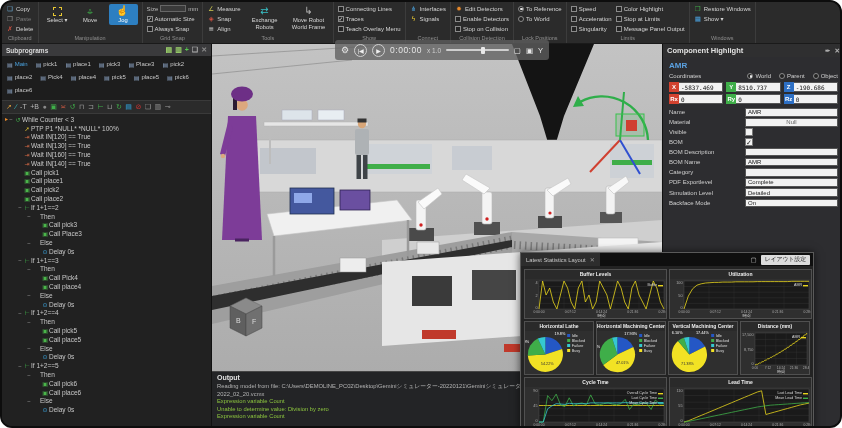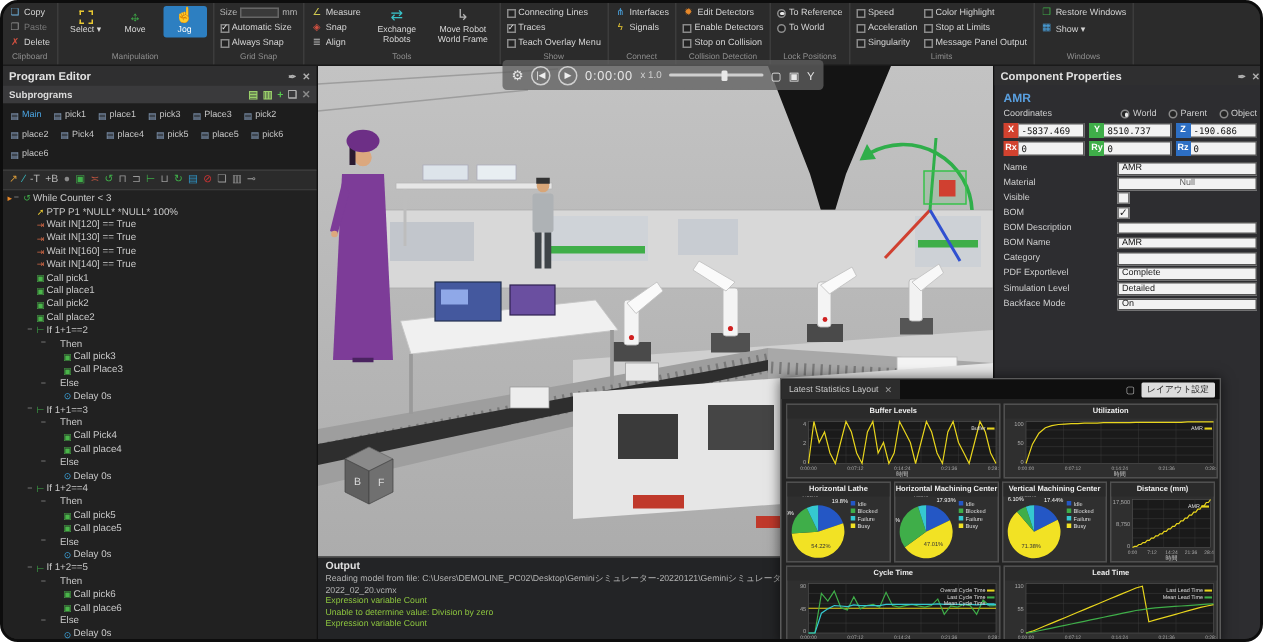--- a/index.html
+++ b/index.html
@@ -303,26 +303,20 @@
               <span class="ric" style="color: rgb(74, 163, 224);">▦</span>
               <span>Show ▾</span>
             </div>
           </div>
         </div>
         <div class="rglabel">Windows</div>
       </div>
     </div>
 
   <aside class="left">
-    <div class="panel-hdr">
-      <span>Program Editor</span>
-      <span class="sp"></span>
-      <span class="hicon">✒</span>
-      <span class="hicon">✕</span>
-    </div>
     <div class="sub-hdr">
       <span>Subprograms</span>
       <span class="sp"></span>
       <span id="subicons"><span class="sub-ic" style="color: rgb(154, 208, 106);">▤</span><span class="sub-ic" style="color: rgb(154, 208, 106);">▥</span><span class="sub-ic" style="color: rgb(87, 201, 79);">+</span><span class="sub-ic" style="color: rgb(176, 176, 176);">❏</span><span class="sub-ic" style="color: rgb(138, 138, 138);">✕</span></span>
     </div>
     <div class="chips" id="chips">
         <div class="chip active">
           <span class="cic">▤</span>
           <span>Main</span>
         </div>
@@ -727,21 +721,21 @@
         <div class="out-line out-grey">Reading model from file: C:\Users\DEMOLINE_PC02\Desktop\Geminiシミュレーター-20220121\Geminiシミュレーター-20</div>
         <div class="out-line out-grey">2022_02_20.vcmx</div>
         <div class="out-line out-green">Expression variable Count</div>
         <div class="out-line out-green">Unable to determine value: Division by zero</div>
         <div class="out-line out-green">Expression variable Count</div>
       </div>
   </div>
 
   <aside class="right">
     <div class="panel-hdr">
-      <span>Component Properties</span>
+      <span>Component Highlight</span>
       <span class="sp"></span>
       <span class="hicon">✒</span>
       <span class="hicon">✕</span>
     </div>
     <div class="props">
       <div class="comp-name">AMR</div>
       <div class="coordrow">
         <span class="clabel">Coordinates</span>
         <span style="flex:1"></span>
         <span id="coordradios" style="display:flex;gap:8px;">

